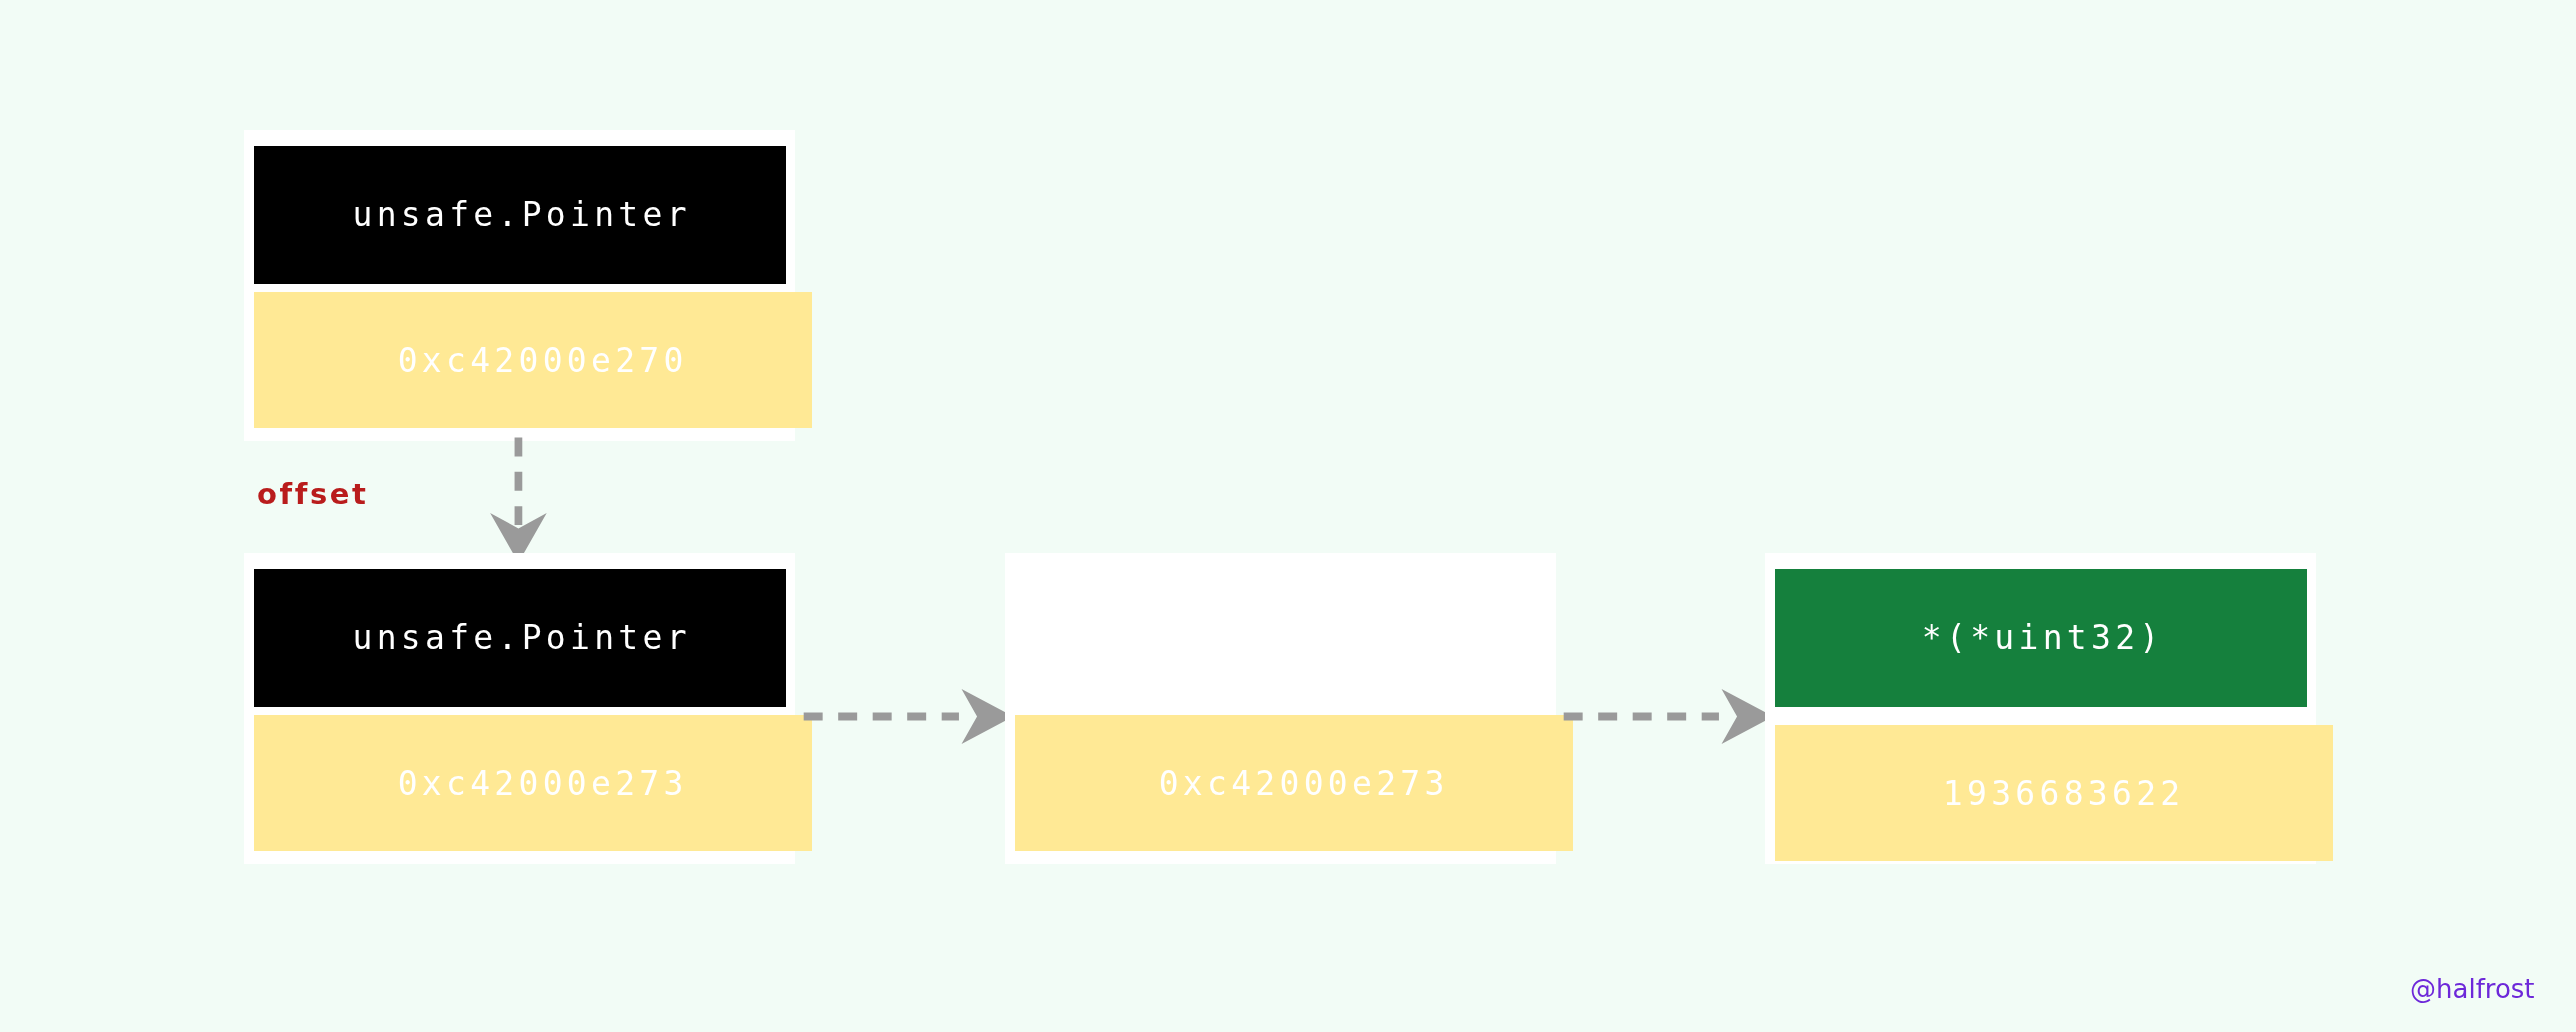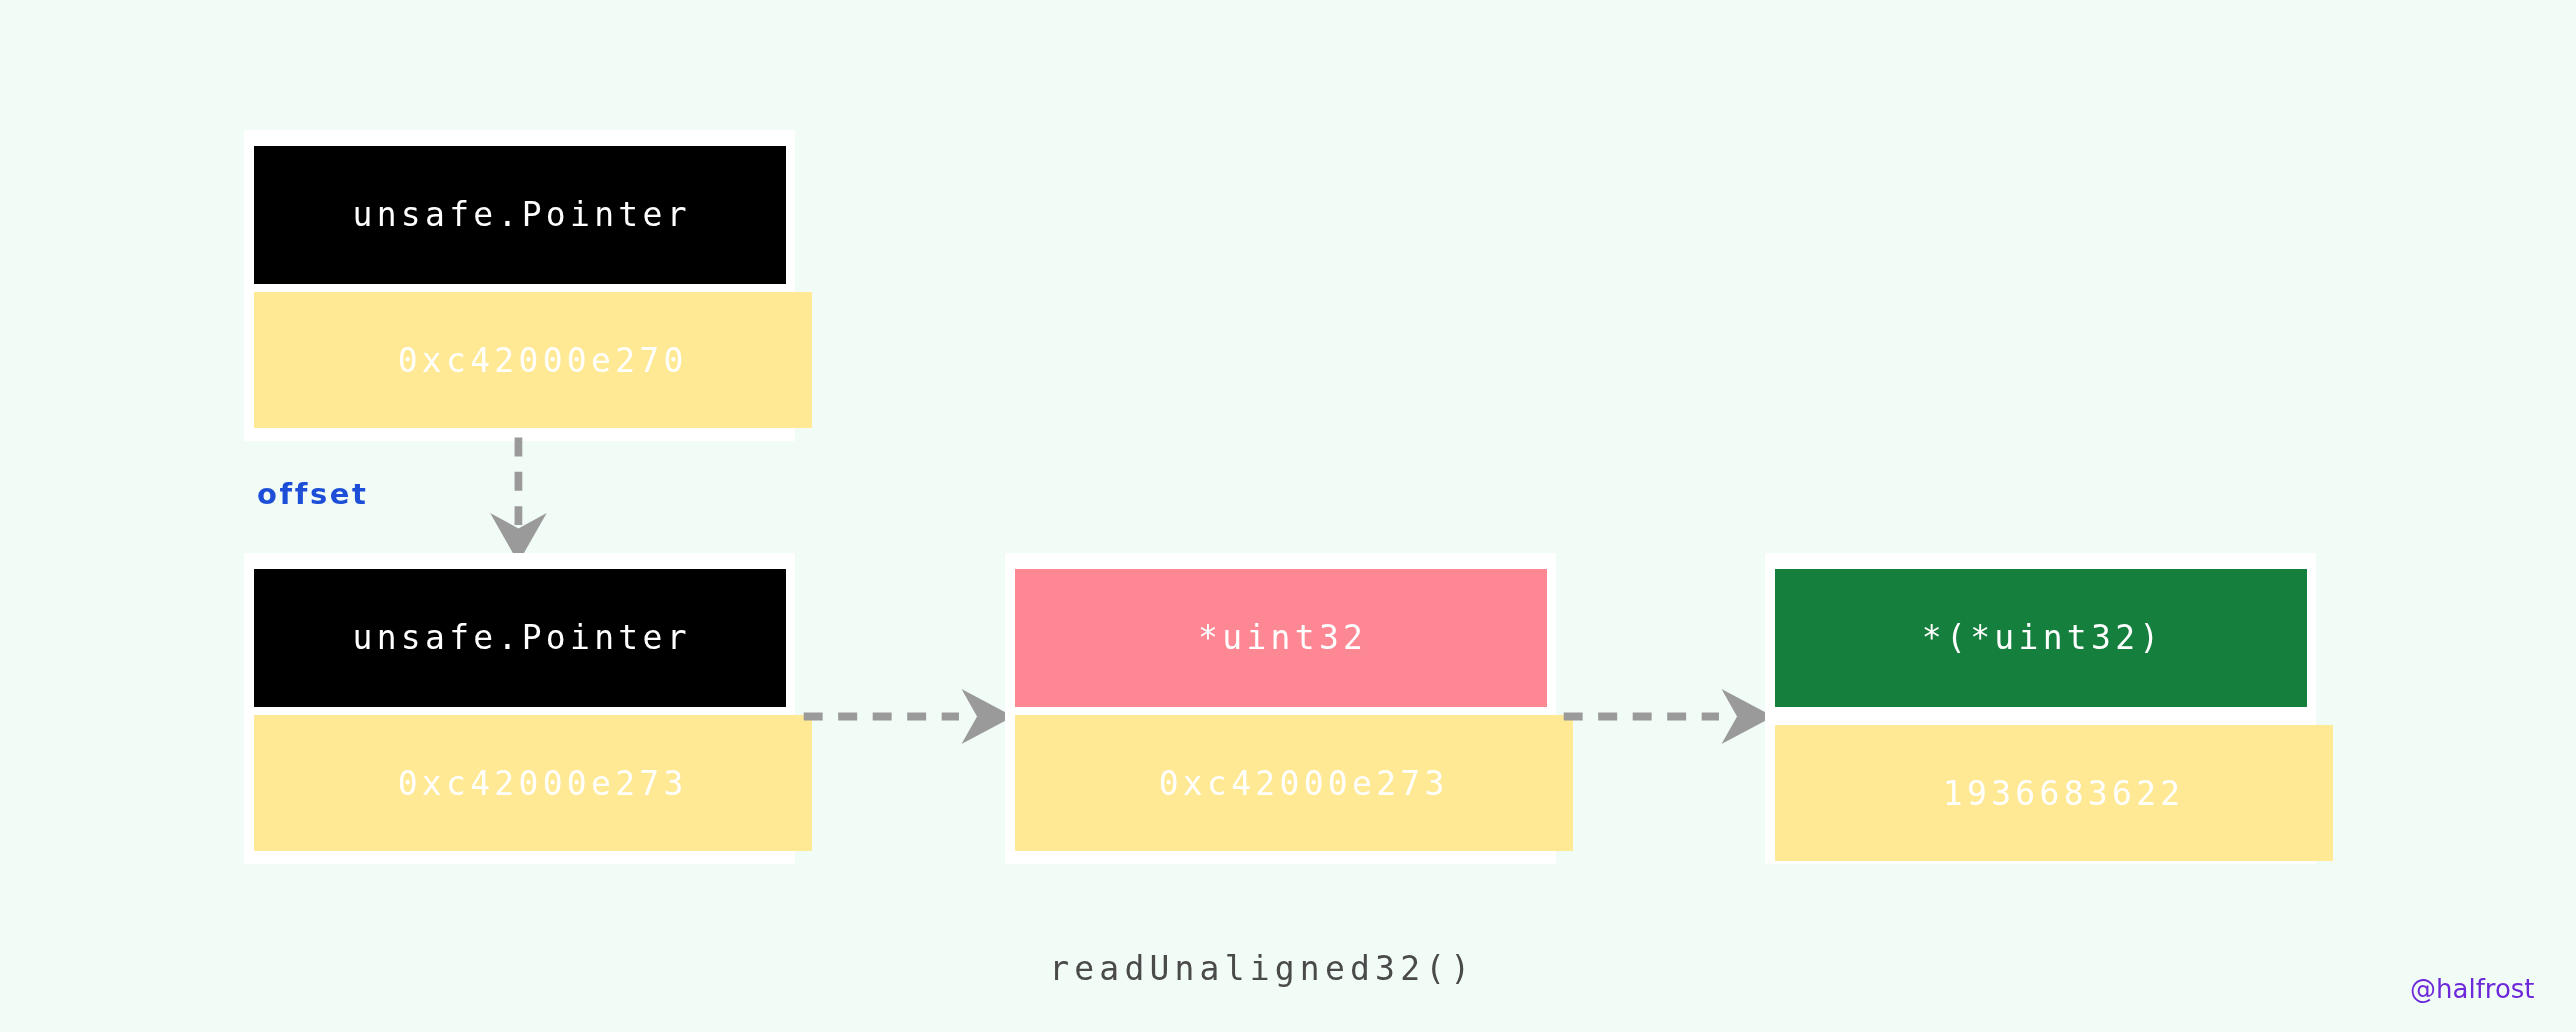--- a/index.html
+++ b/index.html
@@ -61,21 +61,21 @@
     stroke-dasharray: 22 18;
     fill: none;
   }
   .head {
     fill: #9a9a9a;
   }
 
   
   .label-offset {
     position: absolute;
-    color: #1d4ed8;
+    color: #b91c1c;
     font-family: "DejaVu Sans", sans-serif;
     font-weight: 700;
     font-size: 29px;
     letter-spacing: 2.6px;
     white-space: nowrap;
   }
   .caption {
     position: absolute;
     color: #4a4a4a;
     font-family: "DejaVu Sans Mono", monospace;
@@ -117,33 +117,31 @@
     <div class="cell cell-value yellow" style="left:9.5px; top:162px; width:542px; height:136px;">0xc42000e273</div>
   </div>
 
   <svg class="arrow-svg" style="left:799px; top:682px;" width="225" height="69" viewBox="0 0 260 80">
     <line class="dash" x1="5" y1="40" x2="185" y2="40"></line>
     <path class="head" d="M 248 40 L 188 8 L 206 40 L 188 72 Z"></path>
   </svg>
 
   <div class="node" style="left:1005px; top:553px; width:551px; height:311px;">
     <div class="node-card" style="width:551px; height:311px;"></div>
-    <div class="cell cell-type pink" style="left:9.5px; top:15.5px; width:532px; height:138px;">*uint32</div>
     <div class="cell cell-value yellow" style="left:9.5px; top:162px; width:542px; height:136px;">0xc42000e273</div>
   </div>
 
   <svg class="arrow-svg" style="left:1559px; top:682px;" width="225" height="69" viewBox="0 0 260 80">
     <line class="dash" x1="5" y1="40" x2="185" y2="40"></line>
     <path class="head" d="M 248 40 L 188 8 L 206 40 L 188 72 Z"></path>
   </svg>
 
   <div class="node" style="left:1765px; top:553px; width:551px; height:311px;">
     <div class="node-card" style="width:551px; height:311px;"></div>
     <div class="cell cell-type slate" style="left:9.5px; top:15.5px; width:532px; height:138px;">*(*uint32)</div>
     <div class="cell cell-value yellow" style="left:9.5px; top:172px; width:542px; height:136px;">1936683622</div>
   </div>
 
-  <div class="caption" style="left:1044px; top:949px;">readUnaligned32()</div>
 
   <div class="watermark" style="left:2410px; top:974px;">@halfrost</div>
 
 </div>
 
 
 </body></html>

